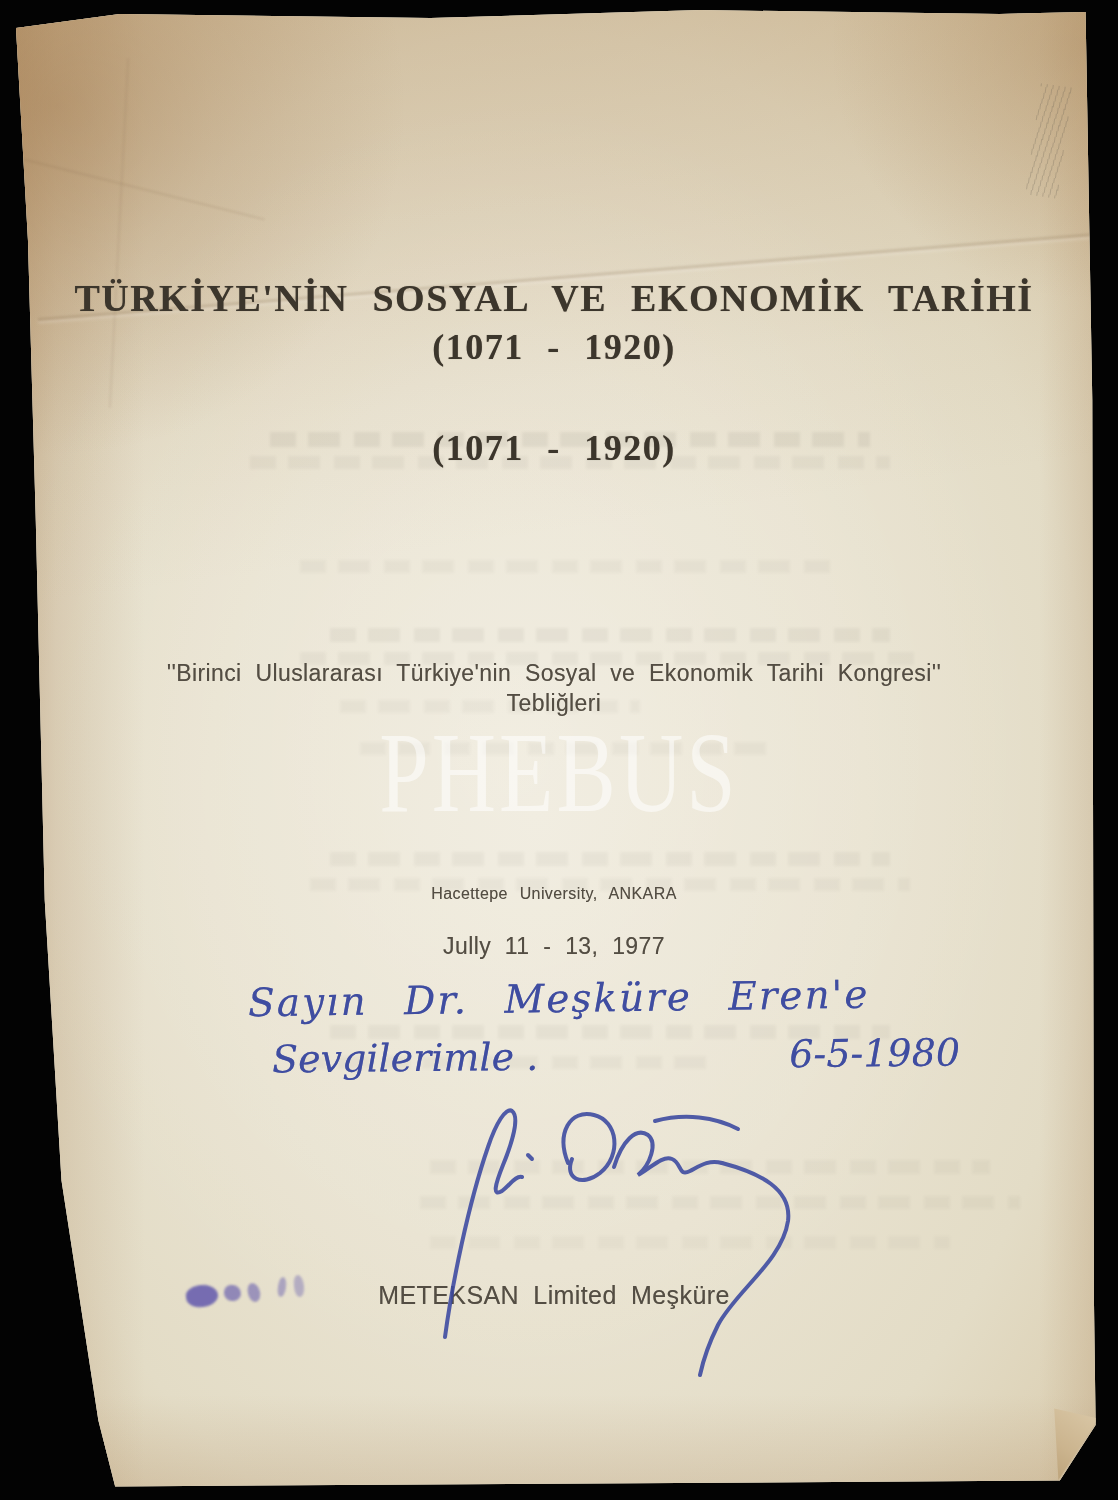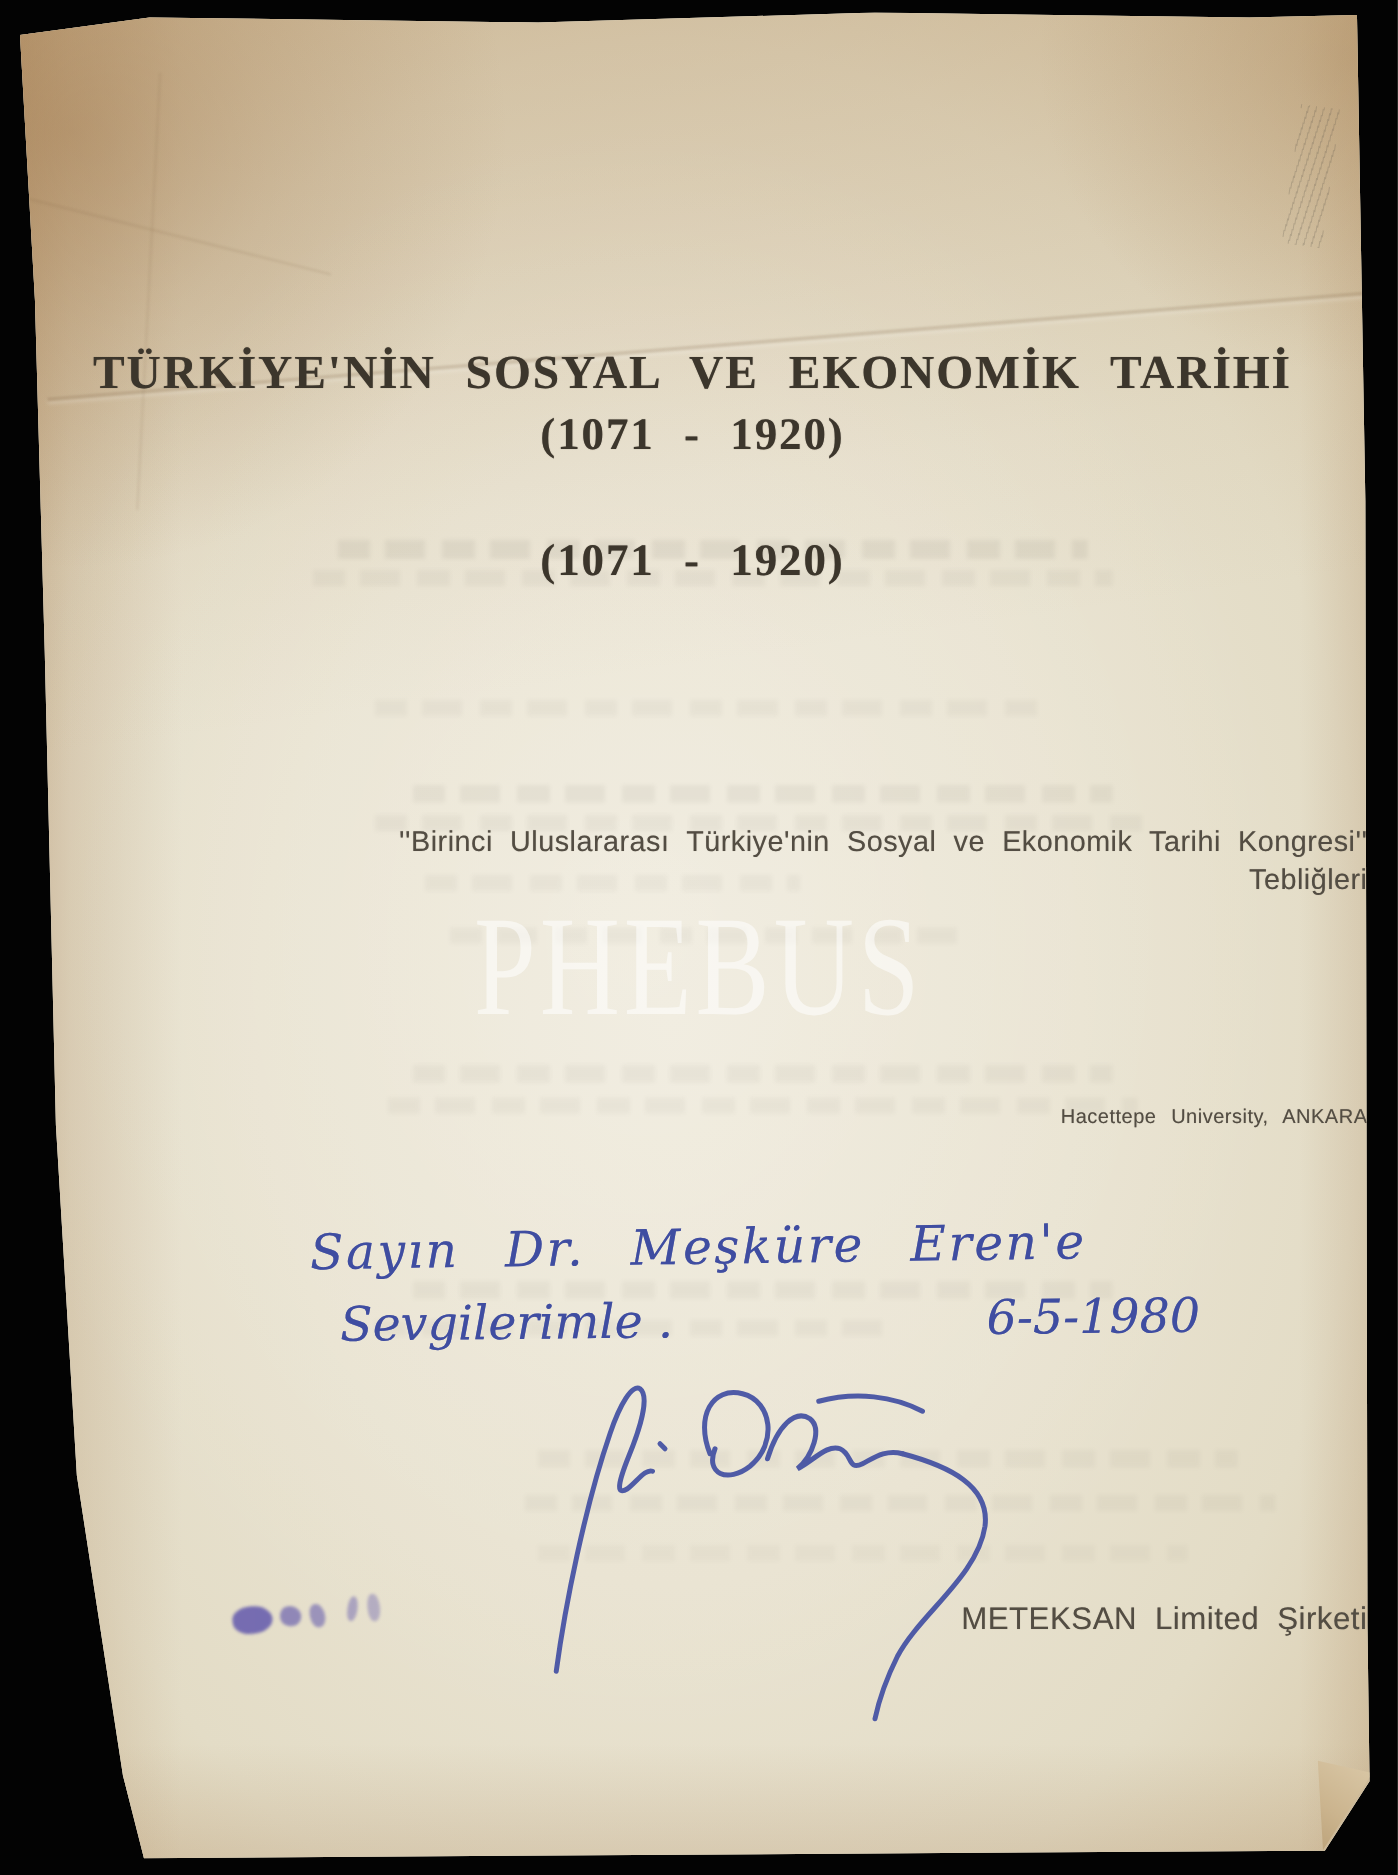--- a/index.html
+++ b/index.html
@@ -49,21 +49,21 @@
   .ghost{position:absolute;filter:blur(1.6px);
     background:repeating-linear-gradient(90deg, rgba(105,100,88,1) 0 26px, transparent 26px 38px, rgba(105,100,88,1) 38px 70px, transparent 70px 84px);}
   
   .line{position:absolute;left:14px;right:24px;text-align:center;white-space:nowrap;}
   .title{
     font-family:"Liberation Serif", serif;font-weight:bold;color:#3c362c;
     letter-spacing:1.5px;word-spacing:13px;text-shadow:0 0 0.7px rgba(60,50,40,0.55);
   }
   .body-print{
     font-family:"Liberation Sans", sans-serif;font-weight:400;color:#534d43;
-    letter-spacing:0.4px;word-spacing:7px;text-shadow:0 0 0.6px rgba(80,72,60,0.45);text-align:right;
+    letter-spacing:0.4px;word-spacing:7px;text-shadow:0 0 0.6px rgba(80,72,60,0.45);
   }
   
   .hand{
     position:absolute;color:#3f4da1;
     font-family:"DejaVu Serif", serif;font-style:italic;
     text-shadow:0 0 0.5px rgba(63,77,161,0.6);
     white-space:nowrap;
   }
   .hand-row{display:flex;justify-content:space-between;}
   .sig-svg{position:absolute;left:400px;top:1085px;}
@@ -116,20 +116,21 @@
     <div class="ghost" style="top:1236px;left:430px;width:520px;height:13px;opacity:.04"></div>
 
     <div class="line title z-print" style="top:276px;font-size:38px;">TÜRKİYE'NİN SOSYAL VE EKONOMİK TARİHİ</div>
     <div class="line title z-print" style="top:326px;font-size:36px;">(1071 - 1920)</div>
     <div class="line title z-print" style="top:427px;font-size:36px;">(1071 - 1920)</div>
 
     <div class="line body-print z-print" style="top:660px;font-size:23px;">''Birinci Uluslararası Türkiye'nin Sosyal ve Ekonomik Tarihi Kongresi''</div>
     <div class="line body-print z-print" style="top:690px;font-size:23px;">Tebliğleri</div>
 
     <div class="line body-print z-print" style="top:885px;font-size:16px;">Hacettepe University, ANKARA</div>
+    <div class="line body-print z-print" style="top:933px;font-size:23px;">Jully 11 - 13, 1977</div>
 
     <div class="hand z-hand" style="left:248px;top:976px;font-size:39px;letter-spacing:2px;word-spacing:22px;transform:rotate(-0.8deg);">Sayın Dr. Meşküre Eren'e</div>
     <div class="hand hand-row z-hand" style="left:272px;top:1034px;width:688px;font-size:38px;transform:rotate(-0.6deg);">
       <span>Sevgilerimle .</span>
       <span>6-5-1980</span>
     </div>
 
     <svg class="sig-svg z-hand" width="470" height="300" viewBox="0 0 470 300">
       <g fill="none" stroke="#3a48a0" stroke-width="4" stroke-linecap="round" opacity="0.88">
         <path d="M45 252 C52 200 68 120 88 62 C96 38 106 22 112 26 C120 32 112 58 103 80 C95 100 92 112 102 106 C110 100 116 90 122 92"></path>
@@ -142,20 +143,20 @@
     </svg>
 
     <div class="stamp">
       <div class="blob" style="left:6px;top:10px;width:32px;height:22px;transform:rotate(-8deg);opacity:.72"></div>
       <div class="blob" style="left:44px;top:10px;width:17px;height:16px;transform:rotate(6deg);opacity:.55"></div>
       <div class="blob" style="left:68px;top:8px;width:12px;height:19px;transform:rotate(-12deg);opacity:.48"></div>
       <div class="blob" style="left:98px;top:2px;width:8px;height:20px;transform:rotate(9deg);opacity:.38"></div>
       <div class="blob" style="left:114px;top:0px;width:10px;height:22px;transform:rotate(-5deg);opacity:.32"></div>
     </div>
 
-    <div class="line body-print z-print" style="top:1281px;font-size:25px;">METEKSAN Limited Şirketi</div>
+    <div class="line body-print z-print" style="top:1281px;font-size:25px;">METEKSAN Limited Meşküre</div>
 
     <div class="dogear"></div>
   </div>
 
   <div class="watermark">PHEBUS</div>
 
 </div>
 
 </body></html>

